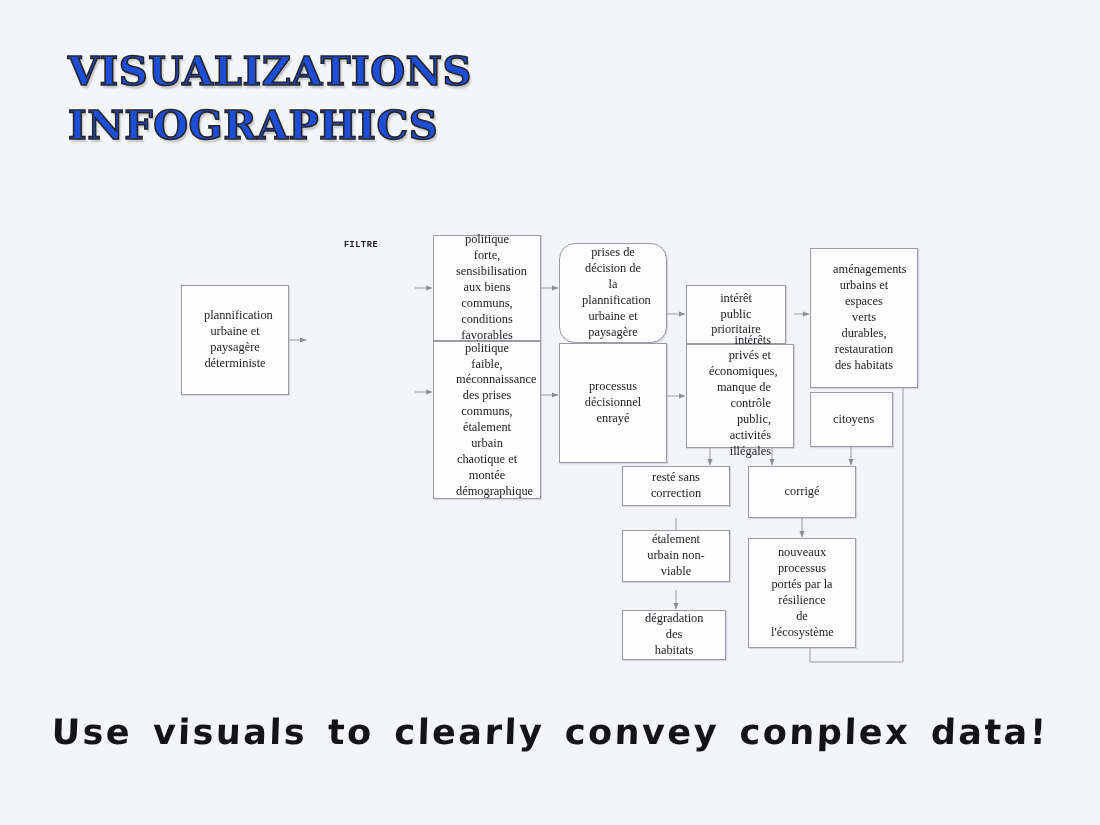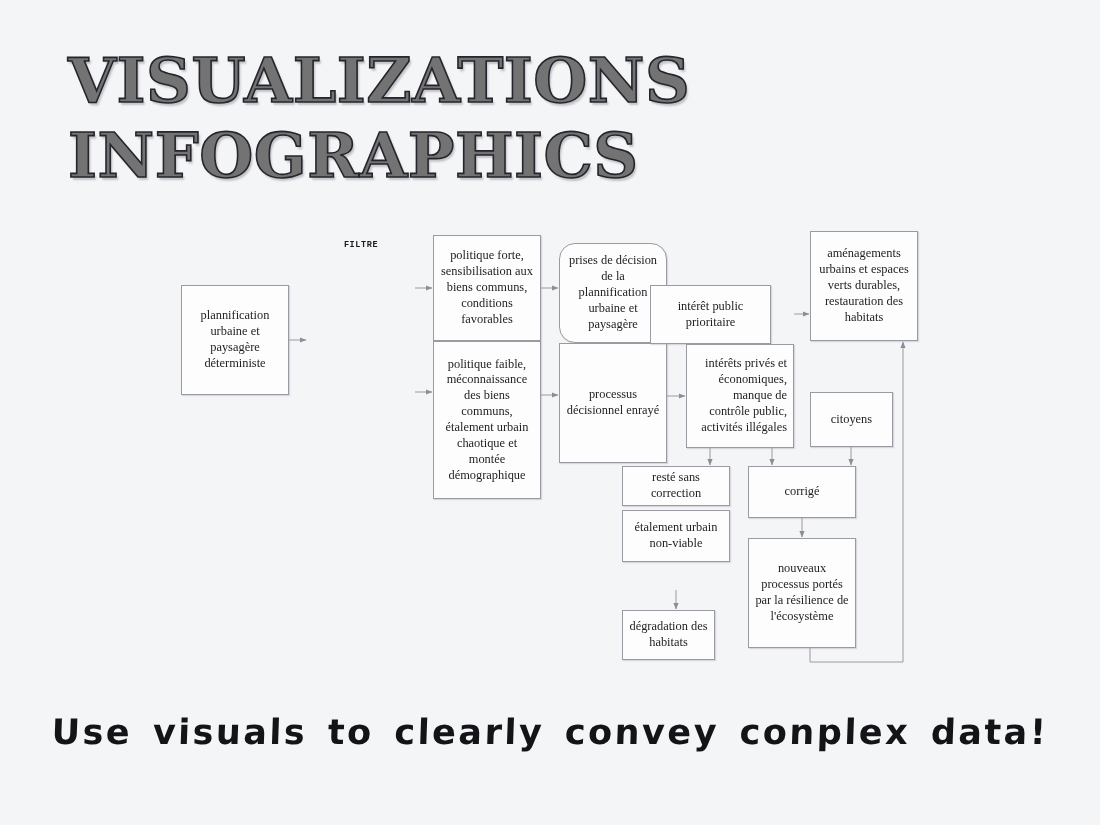--- a/index.html
+++ b/index.html
@@ -27,22 +27,22 @@
   
   .title-block {
     position: absolute;
     left: 68px;
     top: 52px;
     width: 900px;
   }
   .title-line {
     font-family: "DejaVu Serif", "Liberation Serif", serif;
     font-weight: bold;
-    color: #737373;
-    font-size: 62px;
+    color: #1d4ed8;
+    font-size: 40px;
     line-height: 0.95em;
     letter-spacing: 0.5px;
     margin: 0 0 16px 0;
     text-shadow: 2px 3px 2px rgba(120,120,130,0.40);
     -webkit-text-stroke: 1.6px #26252d;
     white-space: nowrap;
   }
   .title-line.second { margin-bottom: 0; }
 
   
@@ -62,21 +62,21 @@
     border: 1px solid #9a9aa2;
     box-sizing: border-box;
     display: flex;
     align-items: center;
     justify-content: center;
     text-align: center;
     color: #1d1d22;
     font-family: "Liberation Serif", serif;
     font-size: 12.4px;
     line-height: 1.28em;
-    padding: 4px 6px;
+    padding: 4px 22px;
     box-shadow: 1px 1px 1px rgba(160,160,170,0.35);
   }
   .node .node-text { display: block; width: 100%; }
 
   .filtre-label {
     position: absolute;
     font-family: Liberation Mono, monospace;
     font-weight: bold;
     font-size: 8.5px;
     letter-spacing: 0.6px;
@@ -157,62 +157,62 @@
   <div class="node" style="left:181px; top:285px; width:108px; height:110px;">
     <span class="node-text">plannification urbaine et paysagère déterministe</span>
   </div>
 
 
   <div class="node" style="left:433px; top:235px; width:108px; height:106px;">
     <span class="node-text">politique forte, sensibilisation aux biens communs, conditions favorables</span>
   </div>
 
   <div class="node" style="left:433px; top:341px; width:108px; height:158px;">
-    <span class="node-text">politique faible, méconnaissance des biens communs, étalement urbain chaotique et montée démographique</span>
+    <span class="node-text">politique faible, méconnaissance des prises communs, étalement urbain chaotique et montée démographique</span>
   </div>
 
   <div class="node" style="left:559px; top:243px; width:108px; height:100px;border-radius:16px;">
     <span class="node-text">prises de décision de la plannification urbaine et paysagère</span>
   </div>
 
   <div class="node" style="left:559px; top:343px; width:108px; height:120px;">
     <span class="node-text">processus décisionnel enrayé</span>
   </div>
 
-  <div class="node" style="left:650px; top:285px; width:121px; height:59px;">
+  <div class="node" style="left:686px; top:285px; width:100px; height:59px;">
     <span class="node-text">intérêt public prioritaire</span>
   </div>
 
   <div class="node" style="left:686px; top:344px; width:108px; height:104px;text-align:right;">
     <span class="node-text">intérêts privés et économiques, manque de contrôle public, activités illégales</span>
   </div>
 
-  <div class="node" style="left:810px; top:231px; width:108px; height:110px;align-items:center;">
+  <div class="node" style="left:810px; top:248px; width:108px; height:140px;align-items:center;">
     <span class="node-text">aménagements urbains et espaces verts durables, restauration des habitats</span>
   </div>
 
   <div class="node" style="left:810px; top:392px; width:83px; height:55px;">
     <span class="node-text">citoyens</span>
   </div>
 
   <div class="node" style="left:622px; top:466px; width:108px; height:40px;">
     <span class="node-text">resté sans correction</span>
   </div>
 
   <div class="node" style="left:748px; top:466px; width:108px; height:52px;">
     <span class="node-text">corrigé</span>
   </div>
 
-  <div class="node" style="left:622px; top:510px; width:108px; height:52px;">
+  <div class="node" style="left:622px; top:530px; width:108px; height:52px;">
     <span class="node-text">étalement urbain non-viable</span>
   </div>
 
   <div class="node" style="left:748px; top:538px; width:108px; height:110px;">
     <span class="node-text">nouveaux processus portés par la résilience de l'écosystème</span>
   </div>
 
-  <div class="node" style="left:622px; top:610px; width:93px; height:50px;">
+  <div class="node" style="left:622px; top:610px; width:104px; height:50px;">
     <span class="node-text">dégradation des habitats</span>
   </div>
 
   <div class="caption">Use visuals to clearly convey conplex data!</div>
 
 </div>
 
 </body></html>

